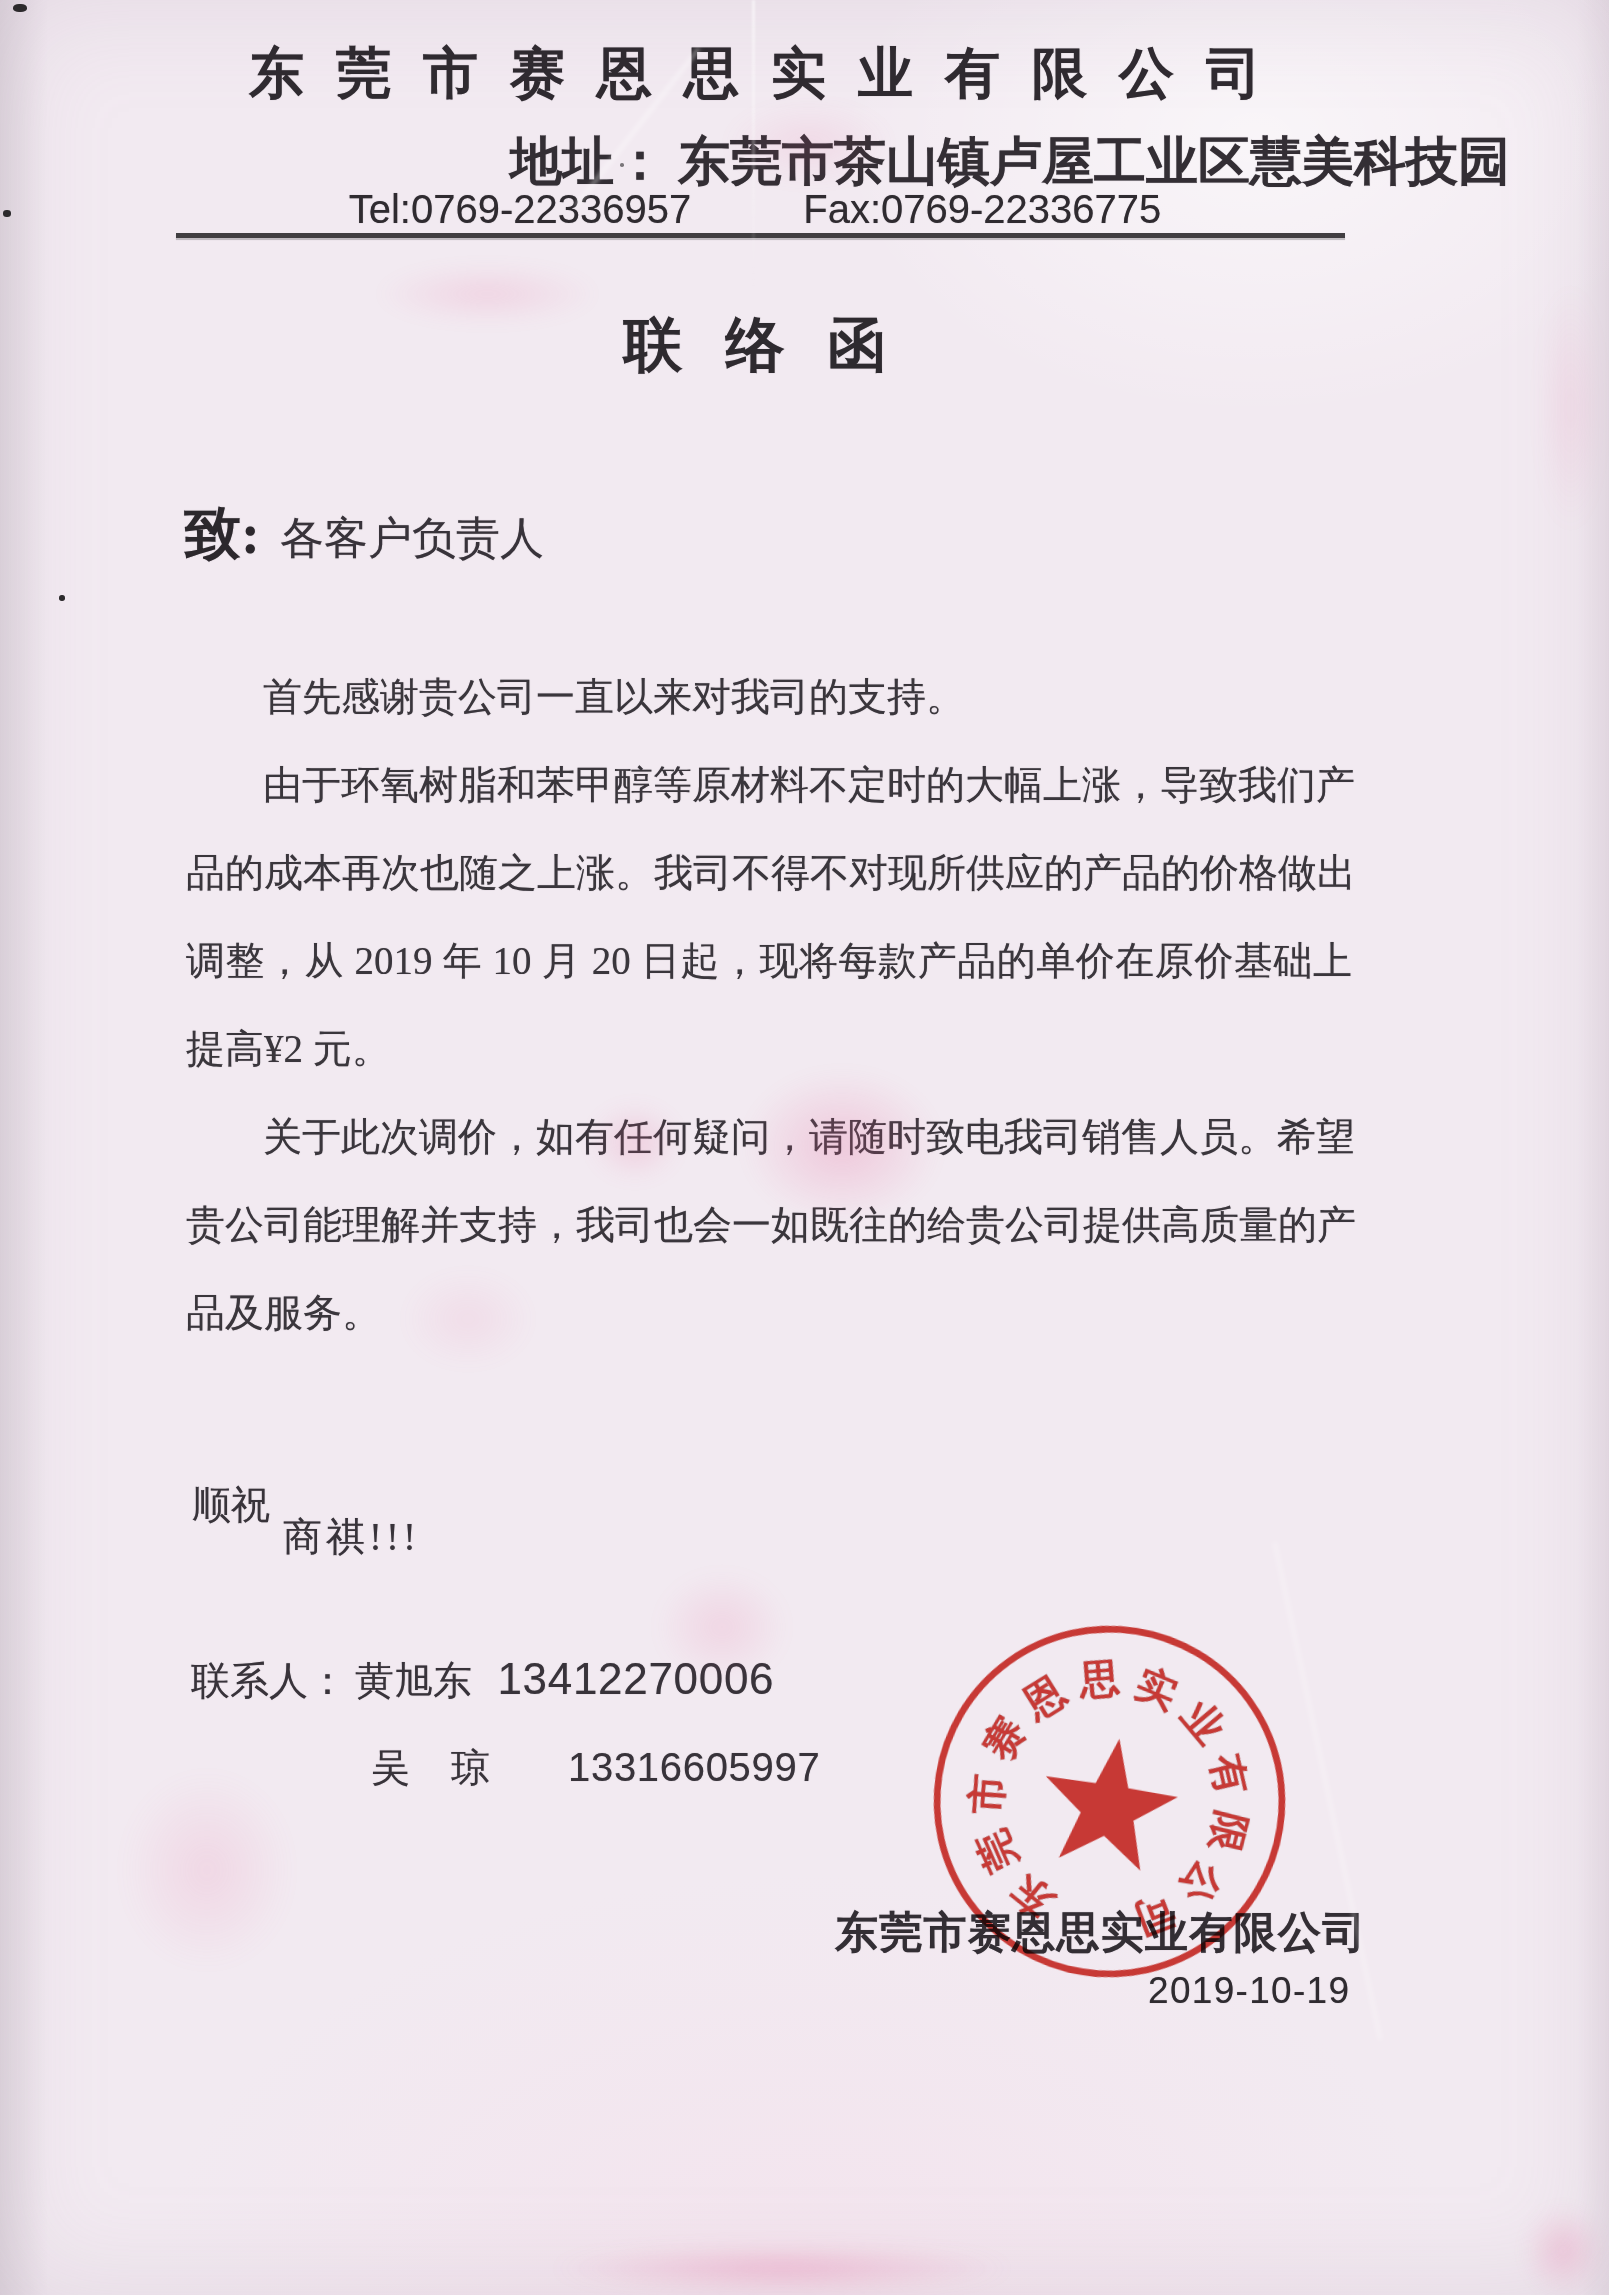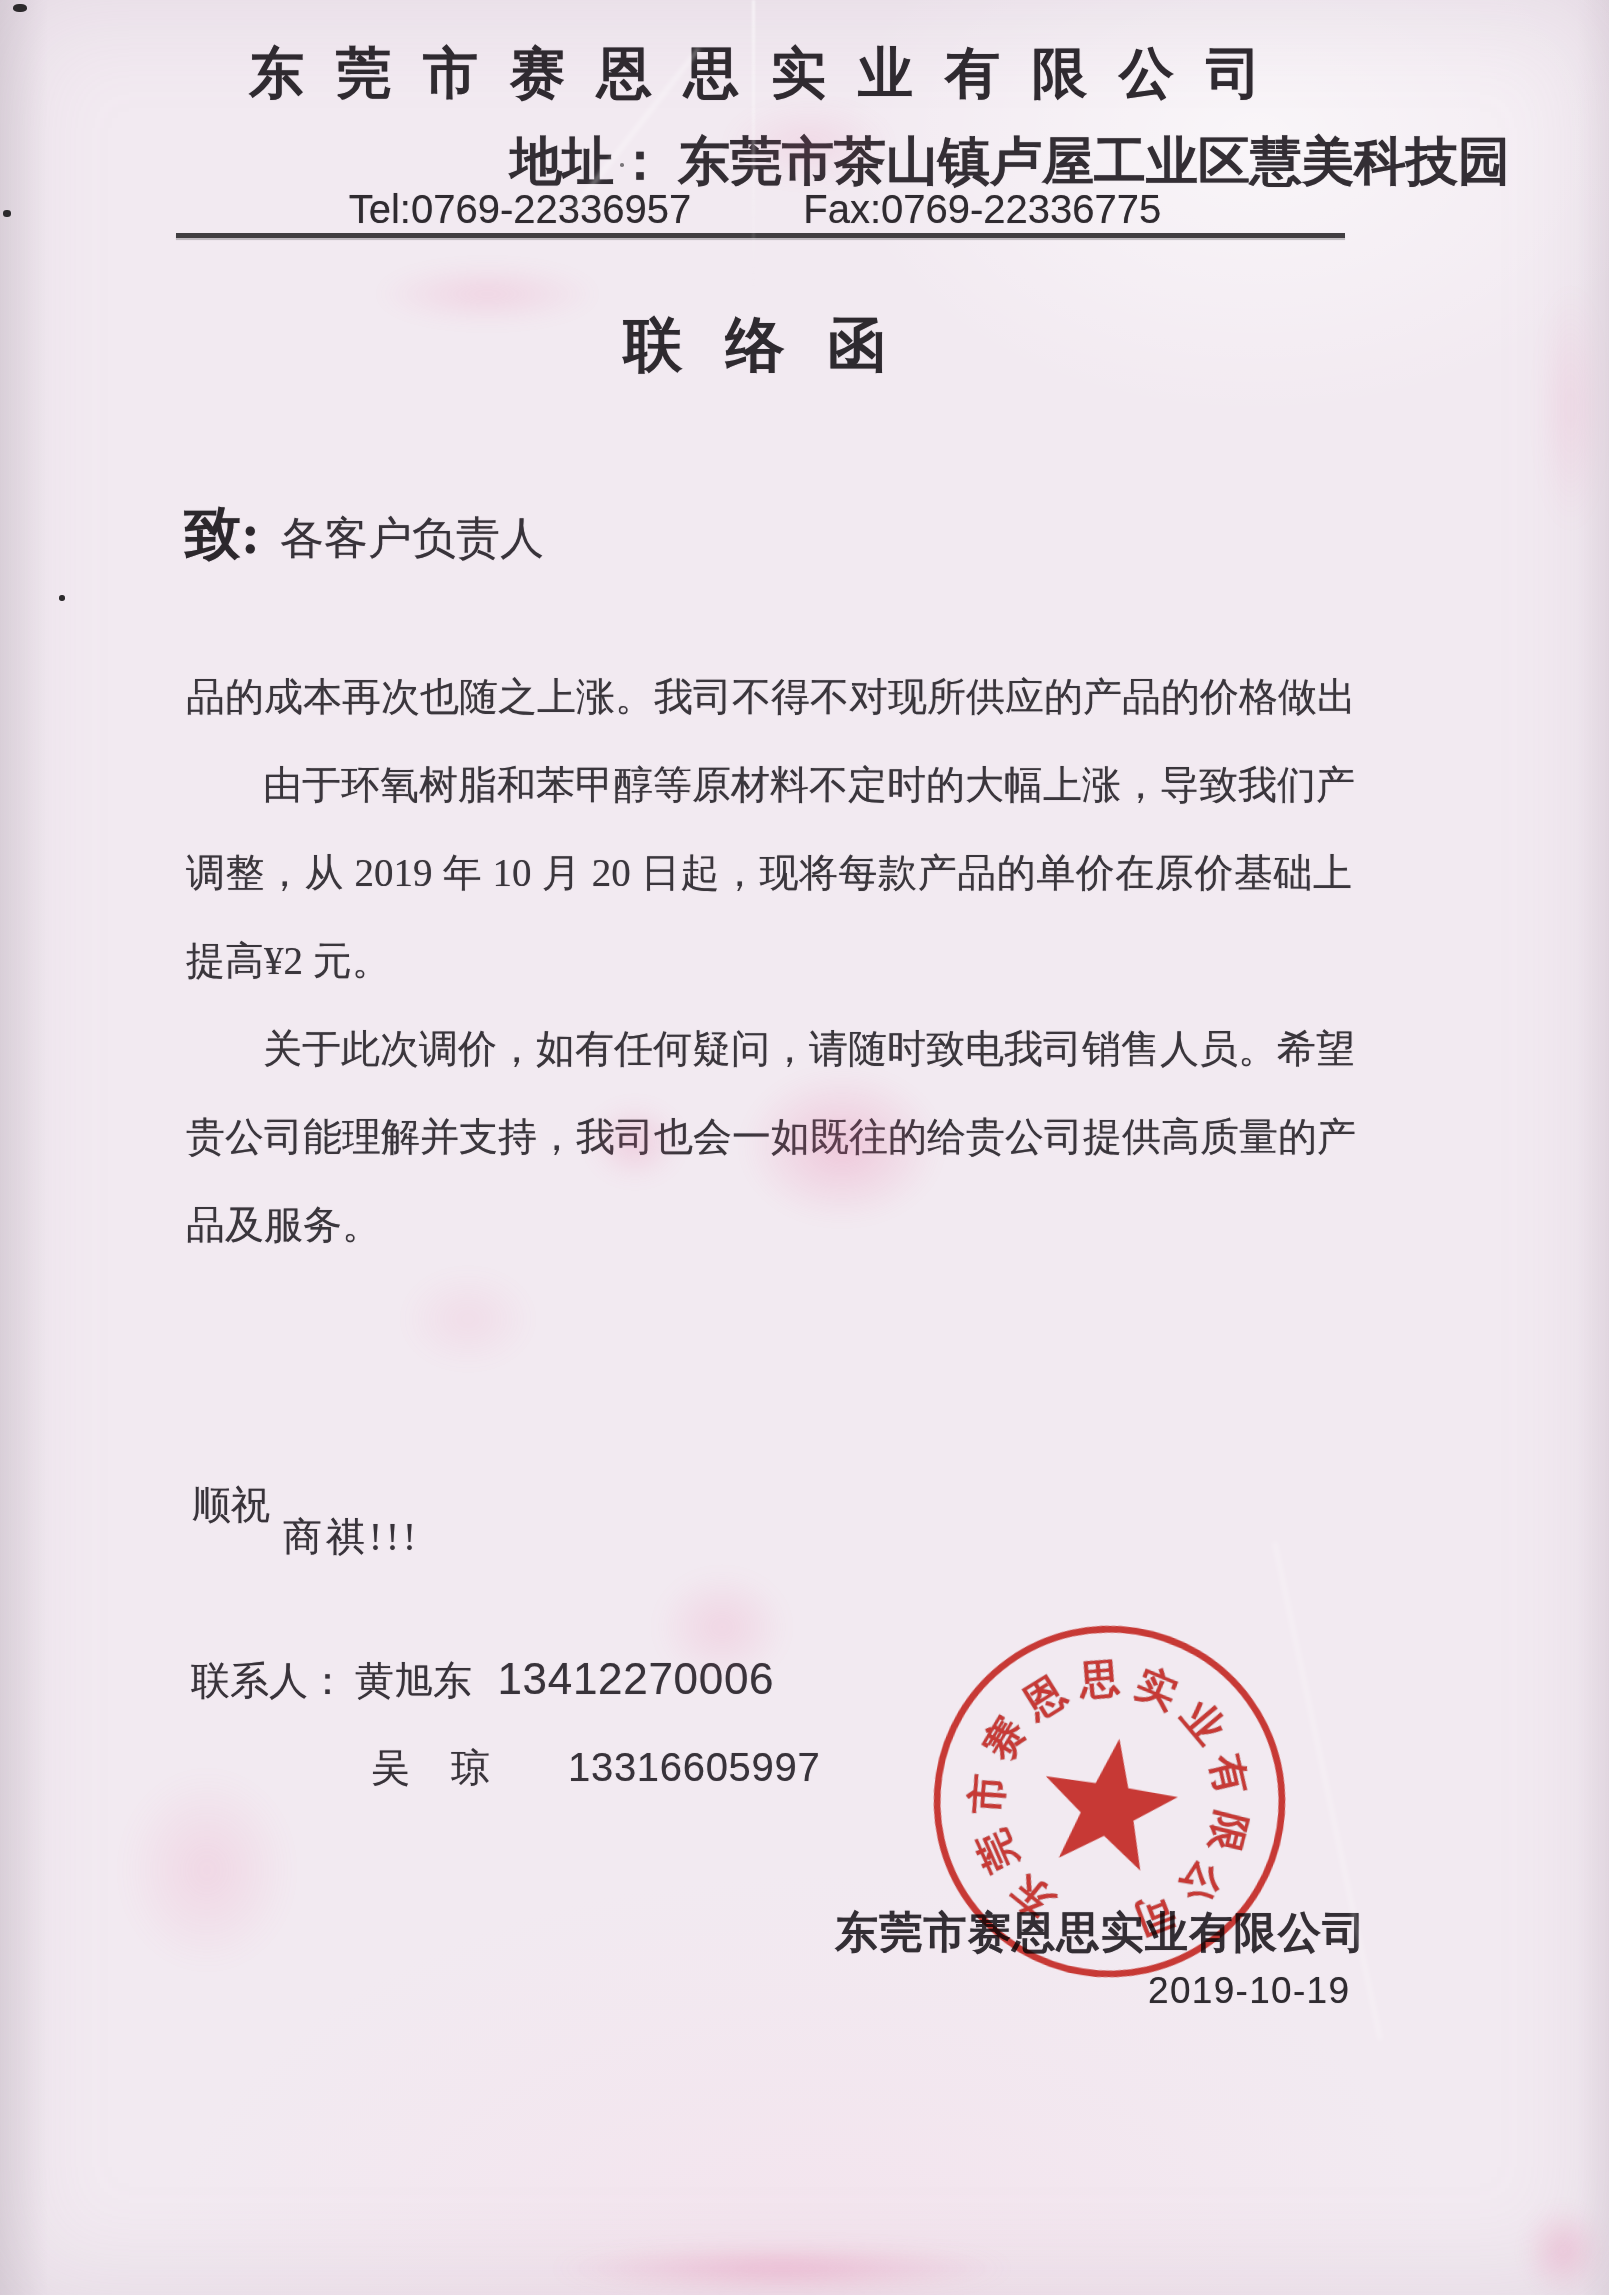--- a/index.html
+++ b/index.html
@@ -92,22 +92,23 @@
 
     <div class="rule"></div>
 
     <div class="title">联络函</div>
 
     <div class="to-line">
       <span class="to-label">致:</span><span class="to-value">各客户负责人</span>
     </div>
 
     <div class="body-text">
+      <div class="line indent">首先感谢贵公司一直以来对我司的支持。</div>
+      <div class="line indent">由于环氧树脂和苯甲醇等原材料不定时的大幅上涨，导致我们产</div>
       <div class="line">品的成本再次也随之上涨。我司不得不对现所供应的产品的价格做出</div>
-      <div class="line indent">由于环氧树脂和苯甲醇等原材料不定时的大幅上涨，导致我们产</div>
       <div class="line j">调整，从 2019 年 10 月 20 日起，现将每款产品的单价在原价基础上</div>
       <div class="line">提高¥2 元。</div>
       <div class="line indent">关于此次调价，如有任何疑问，请随时致电我司销售人员。希望</div>
       <div class="line">贵公司能理解并支持，我司也会一如既往的给贵公司提供高质量的产</div>
       <div class="line">品及服务。</div>
     </div>
 
     <div class="wish1">顺祝</div>
     <div class="wish2">商祺!!!</div>
 

